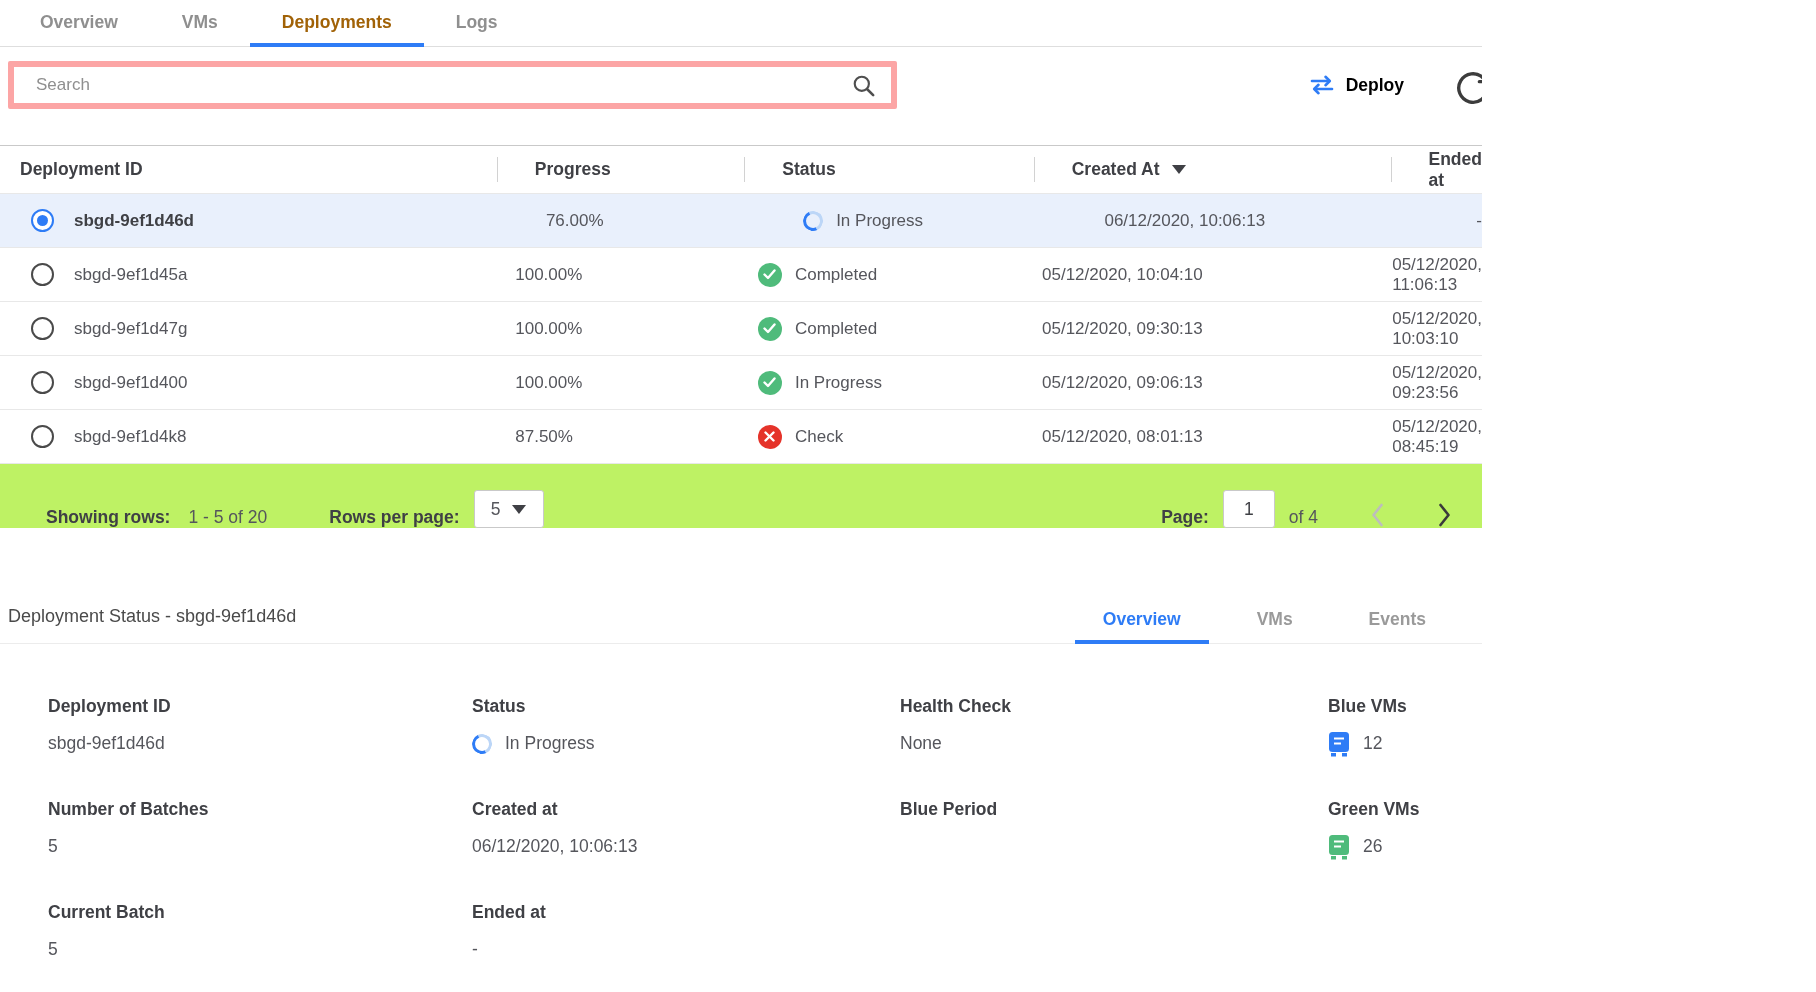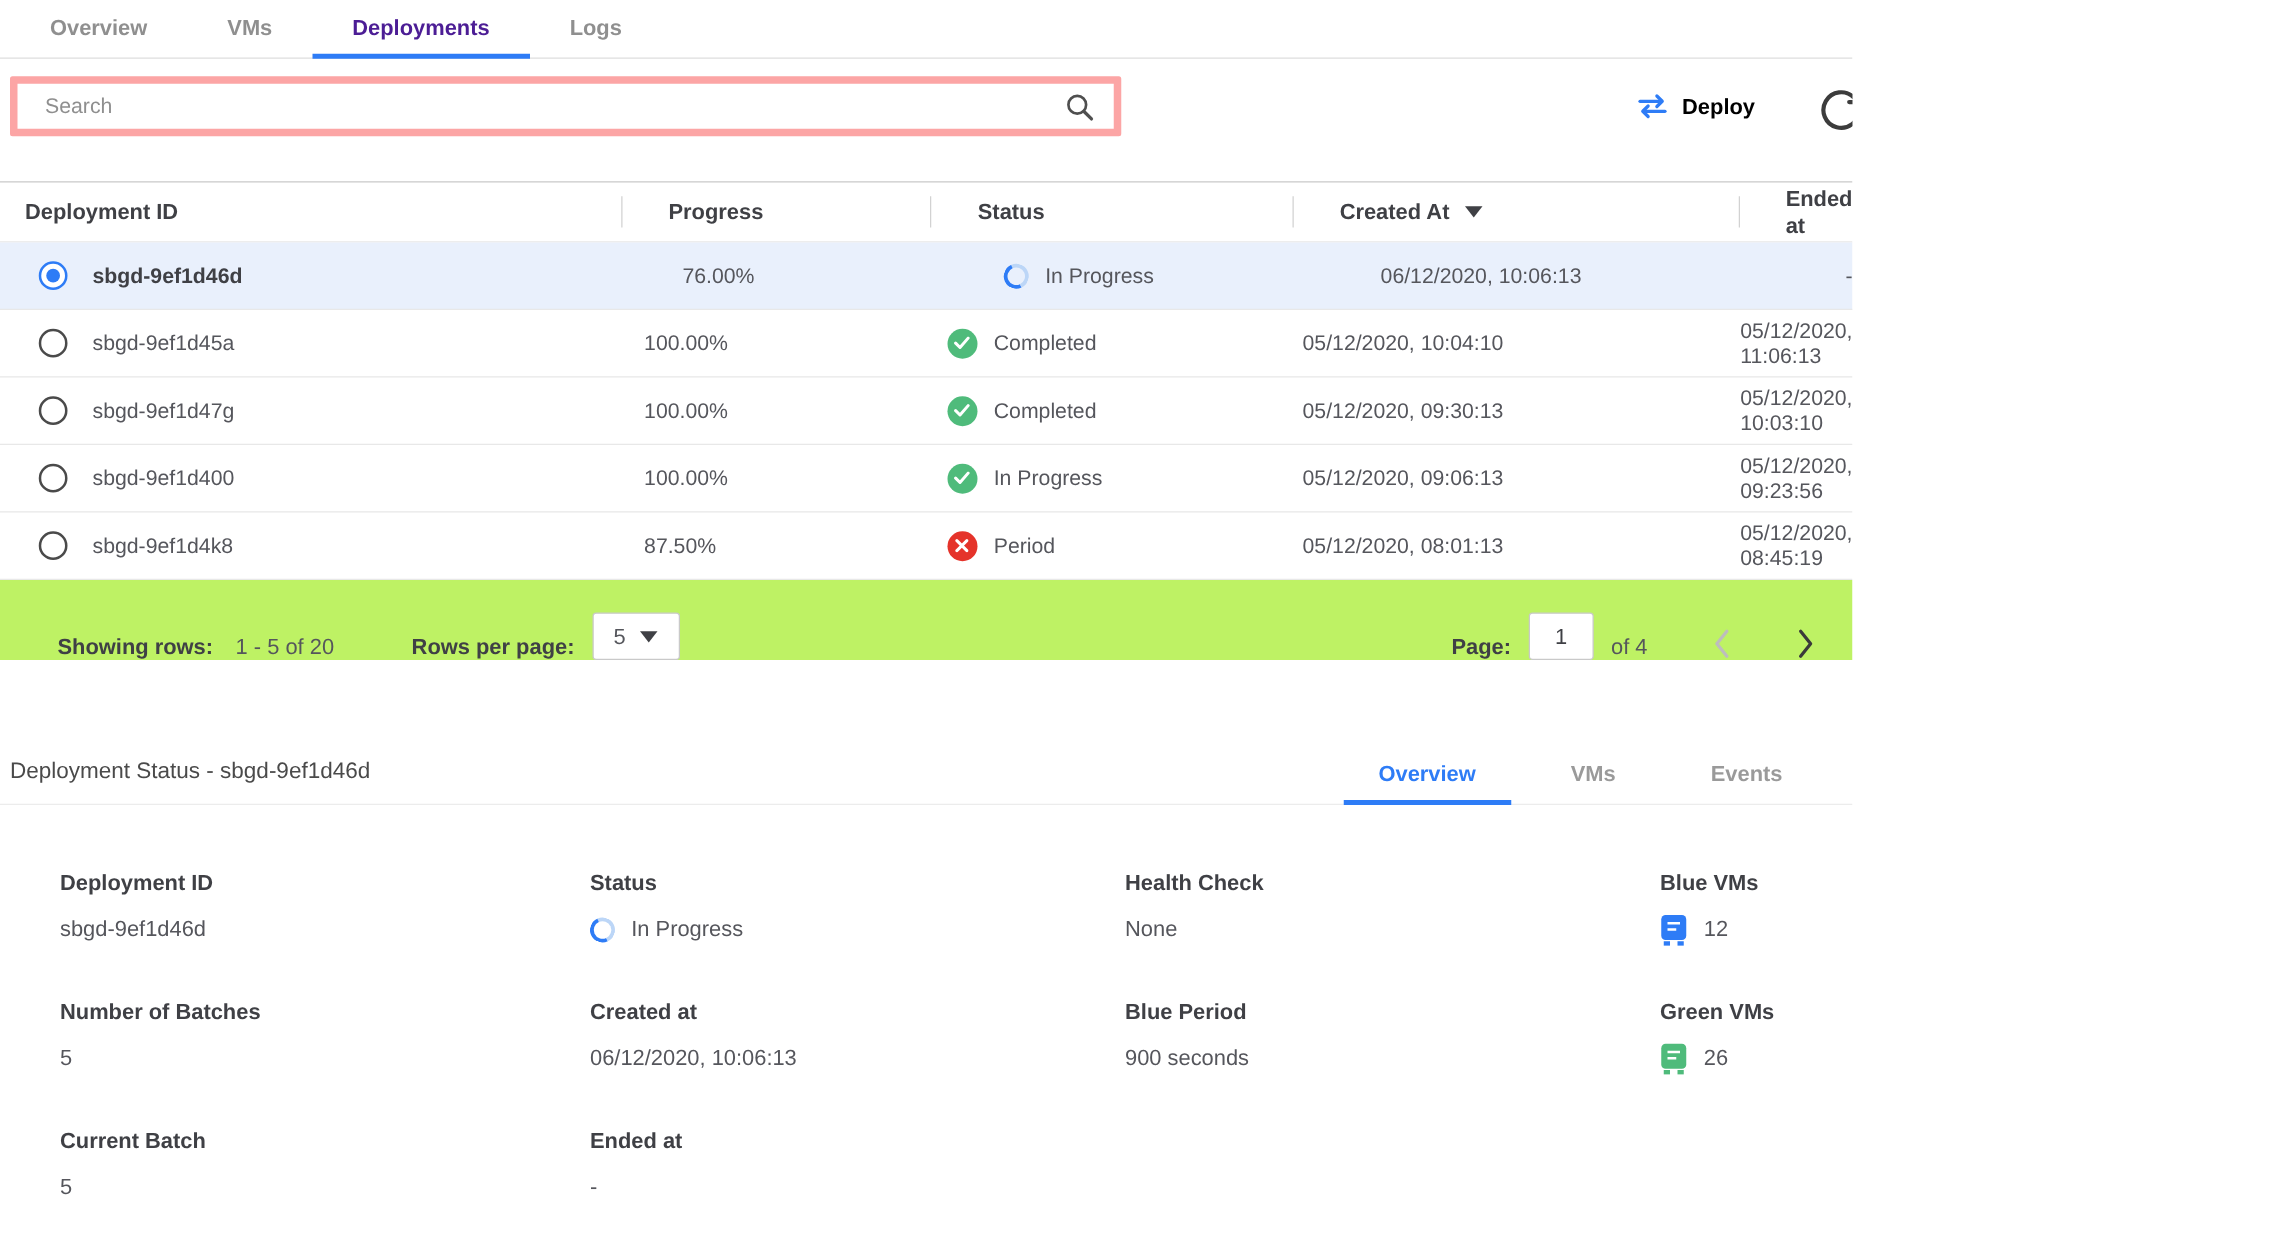--- a/index.html
+++ b/index.html
@@ -3,21 +3,21 @@
 <meta charset="utf-8">
 <style>
   * { box-sizing: border-box; }
   html,body { margin:0; padding:0; background:#fff; }
   body { font-family:"Liberation Sans", sans-serif; color:#55565c; }
   .app { position:relative; width:1482px; height:992px; overflow:hidden; background:#fff; }
 
   
   .tabbar { display:flex; align-items:flex-end; height:47px; border-bottom:1px solid #dedede; padding-left:8px; }
   .tab { padding:0 32px 13px; font-size:17.5px; font-weight:bold; color:#8f8f8f; position:relative; cursor:pointer; white-space:nowrap; }
-  .tab.active { color:#4c1d95; }
+  .tab.active { color:#a16207; }
   .tab.active::after { content:""; position:absolute; left:0; right:0; bottom:-1px; height:4px; background:#2e7cf6; }
 
   
   .toolbar { display:flex; align-items:center; height:76px; padding:0 8px; }
   .searchbox { width:889px; height:48px; border:6px solid #fca5a5; border-radius:2px; display:flex; align-items:center; padding:0 14px 0 20px; background:#fff;justify-content:center; }
   .searchbox input { border:none; outline:none; flex:1; font-size:17px; color:#444; background:transparent; }
   .searchbox input::placeholder { color:#8f8f8f; }
   .deploy-btn { margin-left:auto; margin-right:70px; display:flex; align-items:center; gap:11px; color:#000000; font-weight:bold; font-size:17.5px; cursor:pointer; background:none; border:none; padding:0; font-family:inherit; }
   .refresh-btn { position:absolute; right:-12px; top:68px; width:40px; height:40px; background:none; border:none; padding:0; cursor:pointer; }
 
@@ -214,21 +214,21 @@
         <span class="dep-id">sbgd-9ef1d4k8</span>
       </div>
       <div class="c2">87.50%</div>
       <div class="c3">
         <span class="stat-icon stat-fail">
           <svg width="11" height="11" viewBox="0 0 11 11" fill="none" stroke="#fff" stroke-width="2.4" stroke-linecap="round">
               <line x1="1.5" y1="1.5" x2="9.5" y2="9.5"></line>
               <line x1="9.5" y1="1.5" x2="1.5" y2="9.5"></line>
             </svg>
         </span>
-        <span>Period</span>
+        <span>Check</span>
       </div>
       <div class="c4">05/12/2020, 08:01:13</div>
       <div class="c5">05/12/2020, 08:45:19</div>
     </div>
 
     <div class="tfoot">
       <span class="bold">Showing rows:</span>
       <span class="showing-val">1 - 5 of 20</span>
       <span class="bold rpp-label">Rows per page:</span>
       <div class="rpp-select">
@@ -314,23 +314,20 @@
 
       <div class="field">
         <div class="flabel">Created at</div>
         <div class="fvalue">
             <span>06/12/2020, 10:06:13</span>
           </div>
       </div>
 
       <div class="field">
         <div class="flabel">Blue Period</div>
-        <div class="fvalue">
-            <span>900 seconds</span>
-          </div>
       </div>
 
       <div class="field">
         <div class="flabel">Green VMs</div>
         <div class="fvalue">
           <span class="vm-green" style="display:flex;">
             <svg width="22" height="26" viewBox="0 0 22 26">
                 <rect x="1" y="1" width="20" height="20" rx="3.5" fill="currentColor"></rect>
                 <line x1="6" y1="7.5" x2="16" y2="7.5" stroke="#fff" stroke-width="2"></line>
                 <line x1="6" y1="12.5" x2="13" y2="12.5" stroke="#fff" stroke-width="2"></line>

